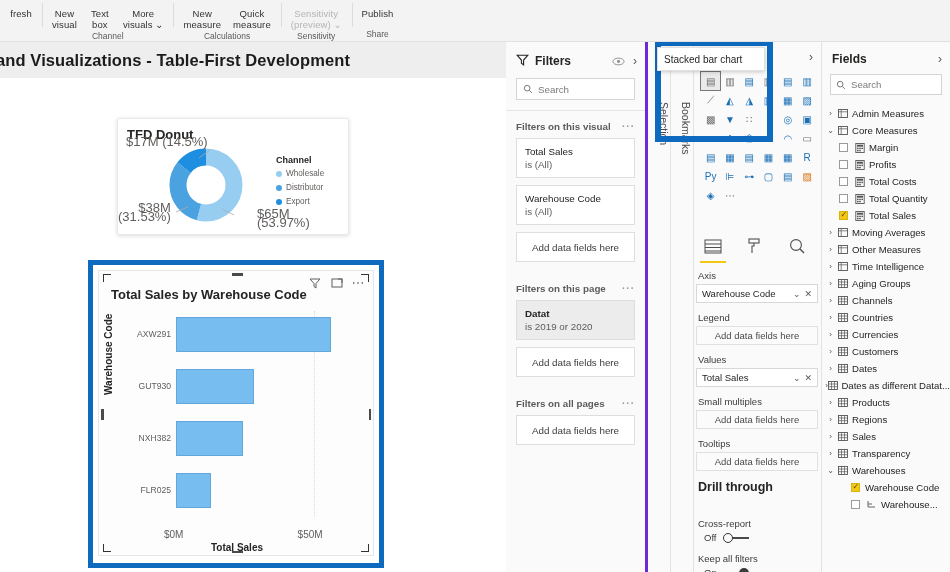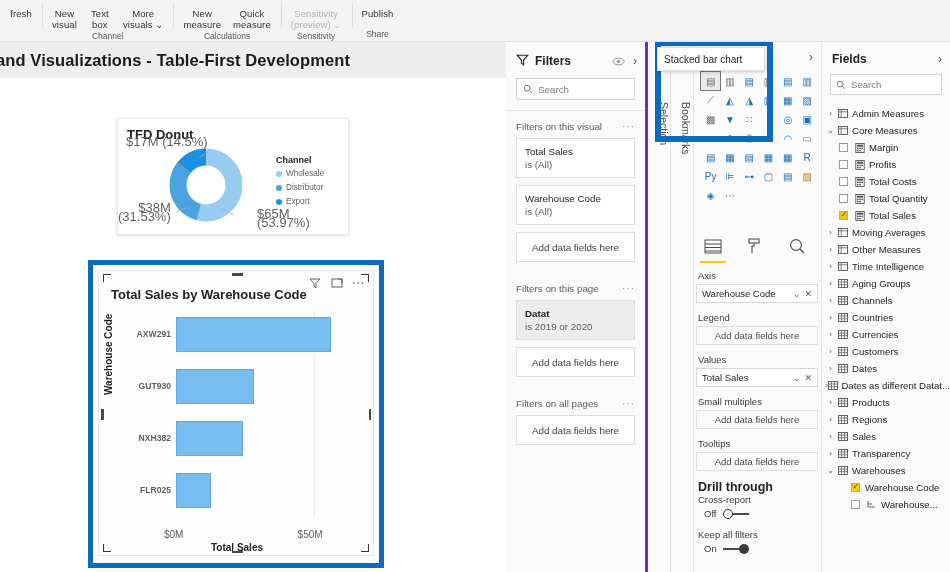--- a/index.html
+++ b/index.html
@@ -92,21 +92,21 @@
   .bar-plot { position: absolute; left: 0; top: 26px; width: 276px; height: 260px; }
   .ylabel {
     position: absolute; left: 4px; top: 98px;
     transform: rotate(-90deg); transform-origin: left top;
     font-size: 10px; font-weight: bold; color: #252423; white-space: nowrap;
   }
   .xlabel {
     position: absolute; left: 0; right: 0; bottom: 4px; text-align: center;
     font-size: 10px; font-weight: bold; color: #252423;
   }
-  .cat-lab { position: absolute; font-size: 8.6px; color: #605e5c; text-align: right; white-space: nowrap; font-weight: bold; }
+  .cat-lab { position: absolute; font-size: 8.6px; color: #605e5c; text-align: right; white-space: nowrap; }
   .bar-rect { position: absolute; background: #77bdf0; border: 1px solid #63a8dd; }
   .tick-lab { position: absolute; font-size: 10px; color: #605e5c; }
   .gridline { position: absolute; width: 1px; top: 14px; bottom: 40px;
               border-left: 1px dotted #dcdcdc; }
   
   .handle { position: absolute; background: #4a4a4a; }
   .corner { position: absolute; width: 8px; height: 8px; border: 1.6px solid #333; }
 
   
   .filters-pane {
@@ -115,21 +115,21 @@
   }
   .fp-head { display: flex; align-items: center; padding: 10px 8px 8px 10px; }
   .fp-title { font-size: 12px; font-weight: 600; color: #252423; margin-left: 6px; }
   .fp-head-icons { margin-left: auto; display: flex; gap: 8px; align-items: center; color: #6b6b6b; }
   .fp-search {
     margin: 0 10px 10px 10px; height: 22px; background: #fff;
     border: 1px solid #d4d4d4; display: flex; align-items: center; padding: 0 6px;
   }
   .fp-search .ph { font-size: 9.8px; color: #7a7a7a; margin-left: 5px; }
   .fp-sep { height: 1px; background: #e6e6e6; margin: 0 0 10px 0; }
-  .fp-sec-head { display: flex; align-items: flex-start; padding: 0 10px; margin-bottom: 6px; }
+  .fp-sec-head { display: flex; align-items: flex-start; padding: 0 10px; margin-bottom: 6px; font-weight: bold; }
   .fp-sec-title { font-size: 9.8px; color: #5c5c5c; }
   .fp-sec-dots { margin-left: auto; color: #9a9a9a; font-size: 10px; letter-spacing: 1px; }
   .fcard {
     margin: 0 10px 7px 10px; background: #fff; border: 1px solid #dedede;
     padding: 6px 8px;
   }
   .fcard.active { background: #ececec; }
   .fcard .fname { font-size: 9.8px; color: #252423; line-height: 13px; }
   .fcard.active .fname { font-weight: bold; }
   .fcard .fval { font-size: 9.8px; color: #5c5c5c; line-height: 13px; }
@@ -195,21 +195,21 @@
   .well-lab { font-size: 9.5px; color: #3b3b3b; margin: 0 0 3px 2px; }
   .well-box {
     background: #fff; border: 1px solid #d8d8d8; height: 19px;
     display: flex; align-items: center; padding: 0 5px; margin-bottom: 9px;
   }
   .well-box.empty { border: 1px solid #e0e0e0; background: #fbfbfb;
                     justify-content: center; color: #4a4a4a; }
   .well-val { font-size: 9.5px; color: #252423; }
   .well-actions { margin-left: auto; display: flex; gap: 4px; color: #5a5a5a; font-size: 9px; }
   .well-ph { font-size: 9.5px; color: #4a4a4a; }
-  .drill-title { font-size: 12.5px; font-weight: 600; color: #252423; margin: 6px 0 0 2px; }
+  .drill-title { font-size: 12.5px; font-weight: 600; color: #252423; margin: 6px 0 24px 2px; }
   .toggle-row { display: flex; align-items: center; margin: 0 0 10px 8px; }
   .toggle-lab { font-size: 9.5px; color: #3b3b3b; margin-right: 6px; }
   .tgl { width: 26px; height: 10px; position: relative; }
   .tgl .track { position: absolute; left: 5px; right: 0; top: 4px; height: 2px; background: #4a4a4a; }
   .tgl .knob-off { position: absolute; left: 0; top: 0; width: 10px; height: 10px;
                    border: 1.6px solid #333; border-radius: 50%; background: #fafafa; }
   .tgl .knob-on { position: absolute; right: 0; top: 0; width: 10px; height: 10px;
                   border-radius: 50%; background: #3b3b3b; }
 
   

